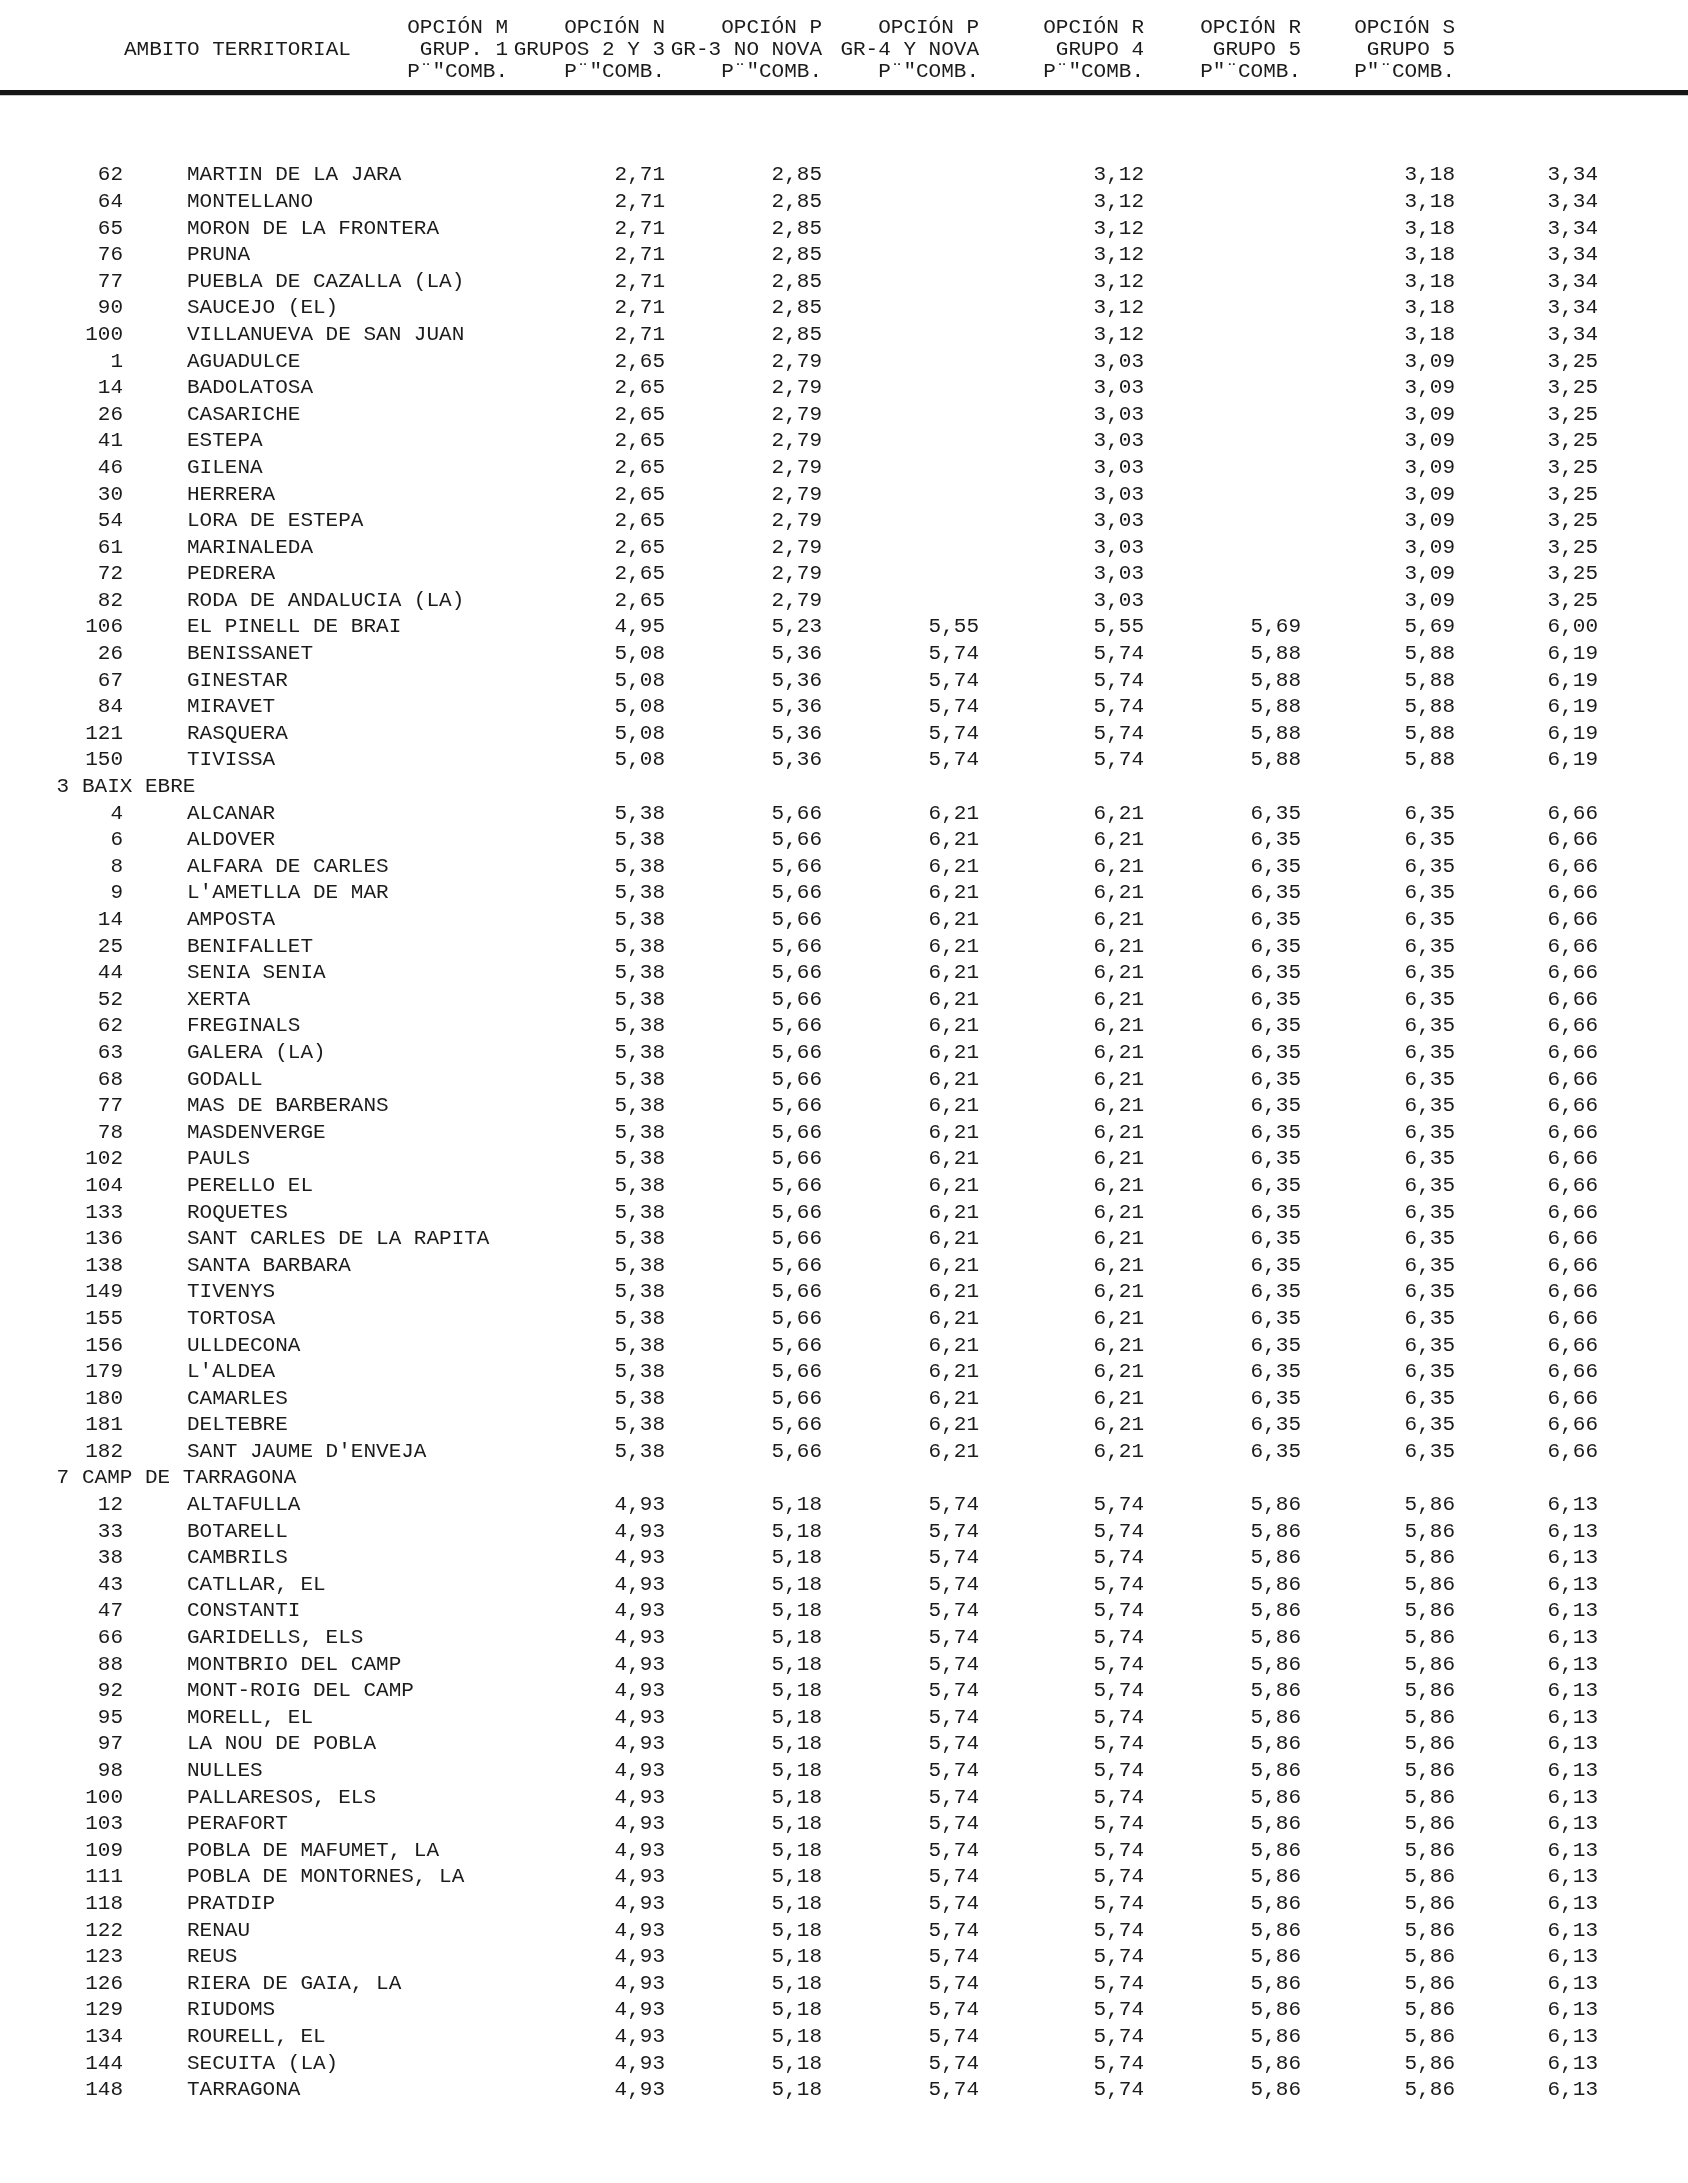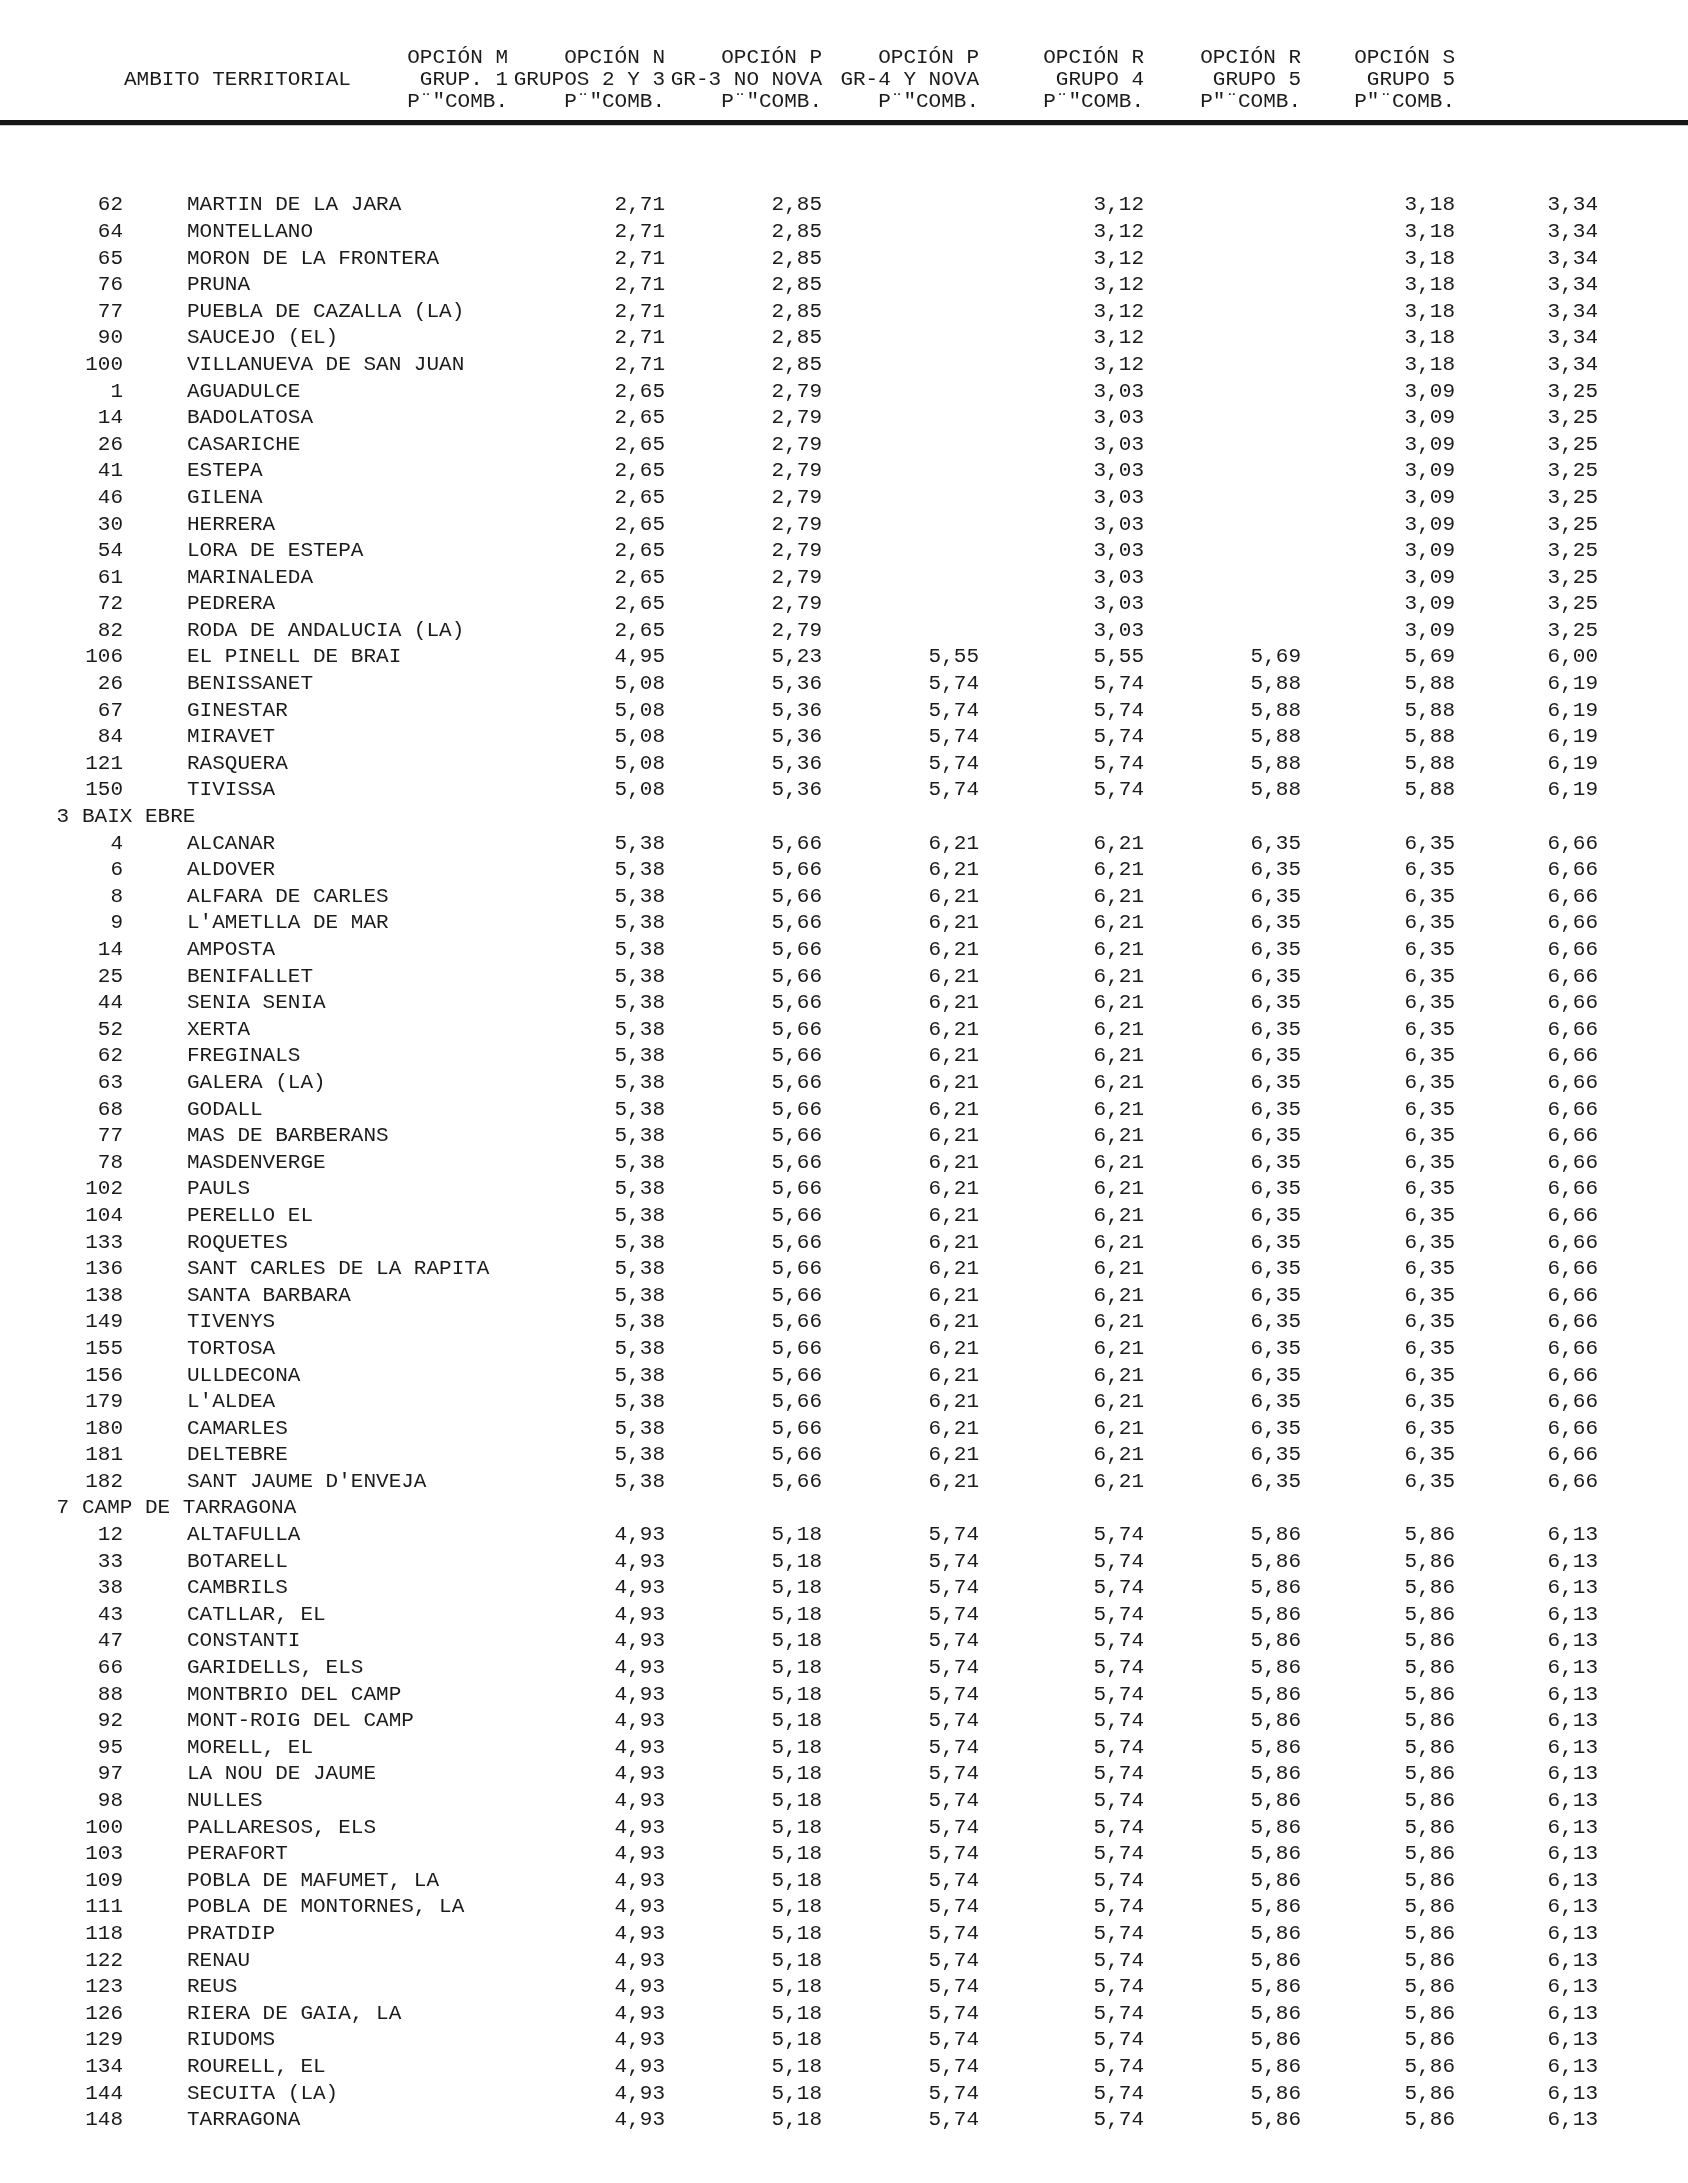--- a/index.html
+++ b/index.html
@@ -12,21 +12,21 @@
     font-size:21px;
     overflow:hidden;
   }
   .grid{
     display:grid;
     grid-template-columns:123px 385px 157px 157px 157px 165px 157px 154px 143px;
   }
   .hrow{height:22px;line-height:22px;}
   .hcell{text-align:right;white-space:pre;}
   .hname{text-align:left;padding-left:124px;white-space:pre;}
-  header{padding-top:4px;margin-top:43px;}
+  header{padding-top:17px;}
   .rule{
     margin-top:7.3px;
     height:5.1px;
     background:#161616;
     border-bottom:1.5px solid #c9c9c9;
     width:1689px;
   }
   main{margin-top:66px;}
   .row{height:26.6px;line-height:26.6px;}
   .c-code{text-align:right;white-space:pre;}
@@ -705,21 +705,21 @@
         <div class="c-val">4,93</div>
         <div class="c-val">5,18</div>
         <div class="c-val">5,74</div>
         <div class="c-val">5,74</div>
         <div class="c-val">5,86</div>
         <div class="c-val">5,86</div>
         <div class="c-val">6,13</div>
       </div>
       <div class="grid row">
         <div class="c-code">97</div>
-        <div class="c-name">LA NOU DE JAUME</div>
+        <div class="c-name">LA NOU DE POBLA</div>
         <div class="c-val">4,93</div>
         <div class="c-val">5,18</div>
         <div class="c-val">5,74</div>
         <div class="c-val">5,74</div>
         <div class="c-val">5,86</div>
         <div class="c-val">5,86</div>
         <div class="c-val">6,13</div>
       </div>
       <div class="grid row">
         <div class="c-code">98</div>

